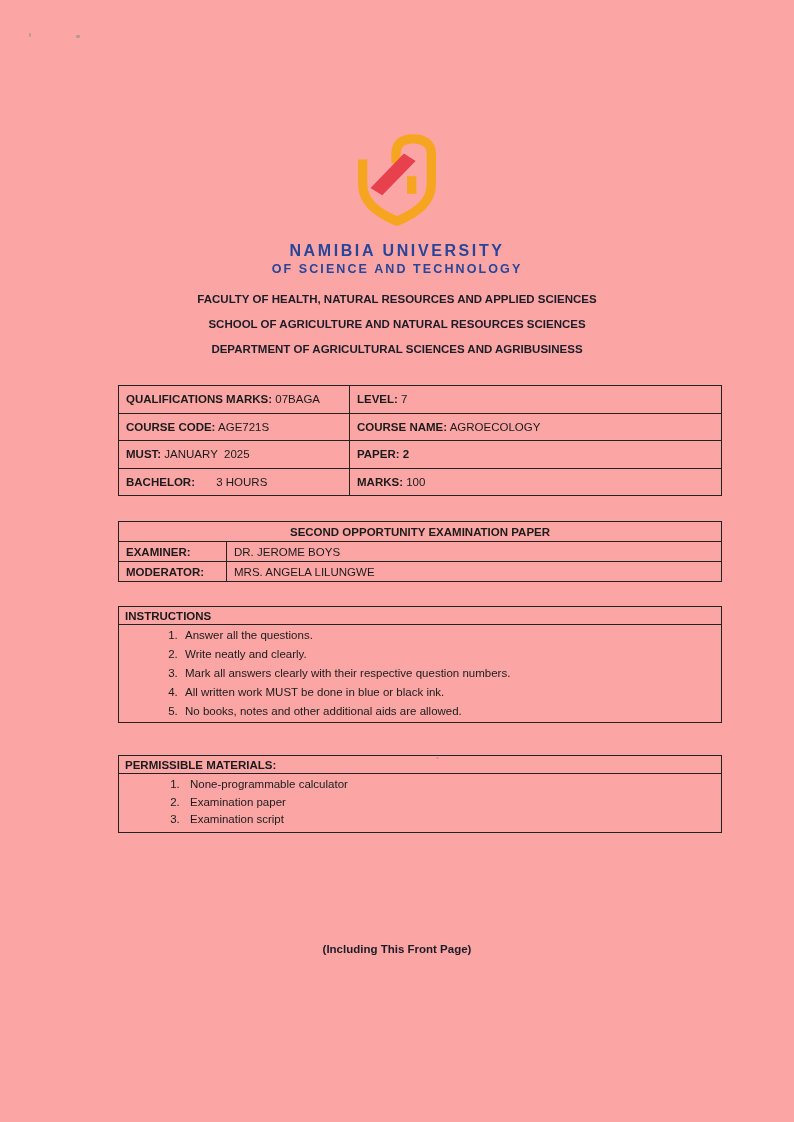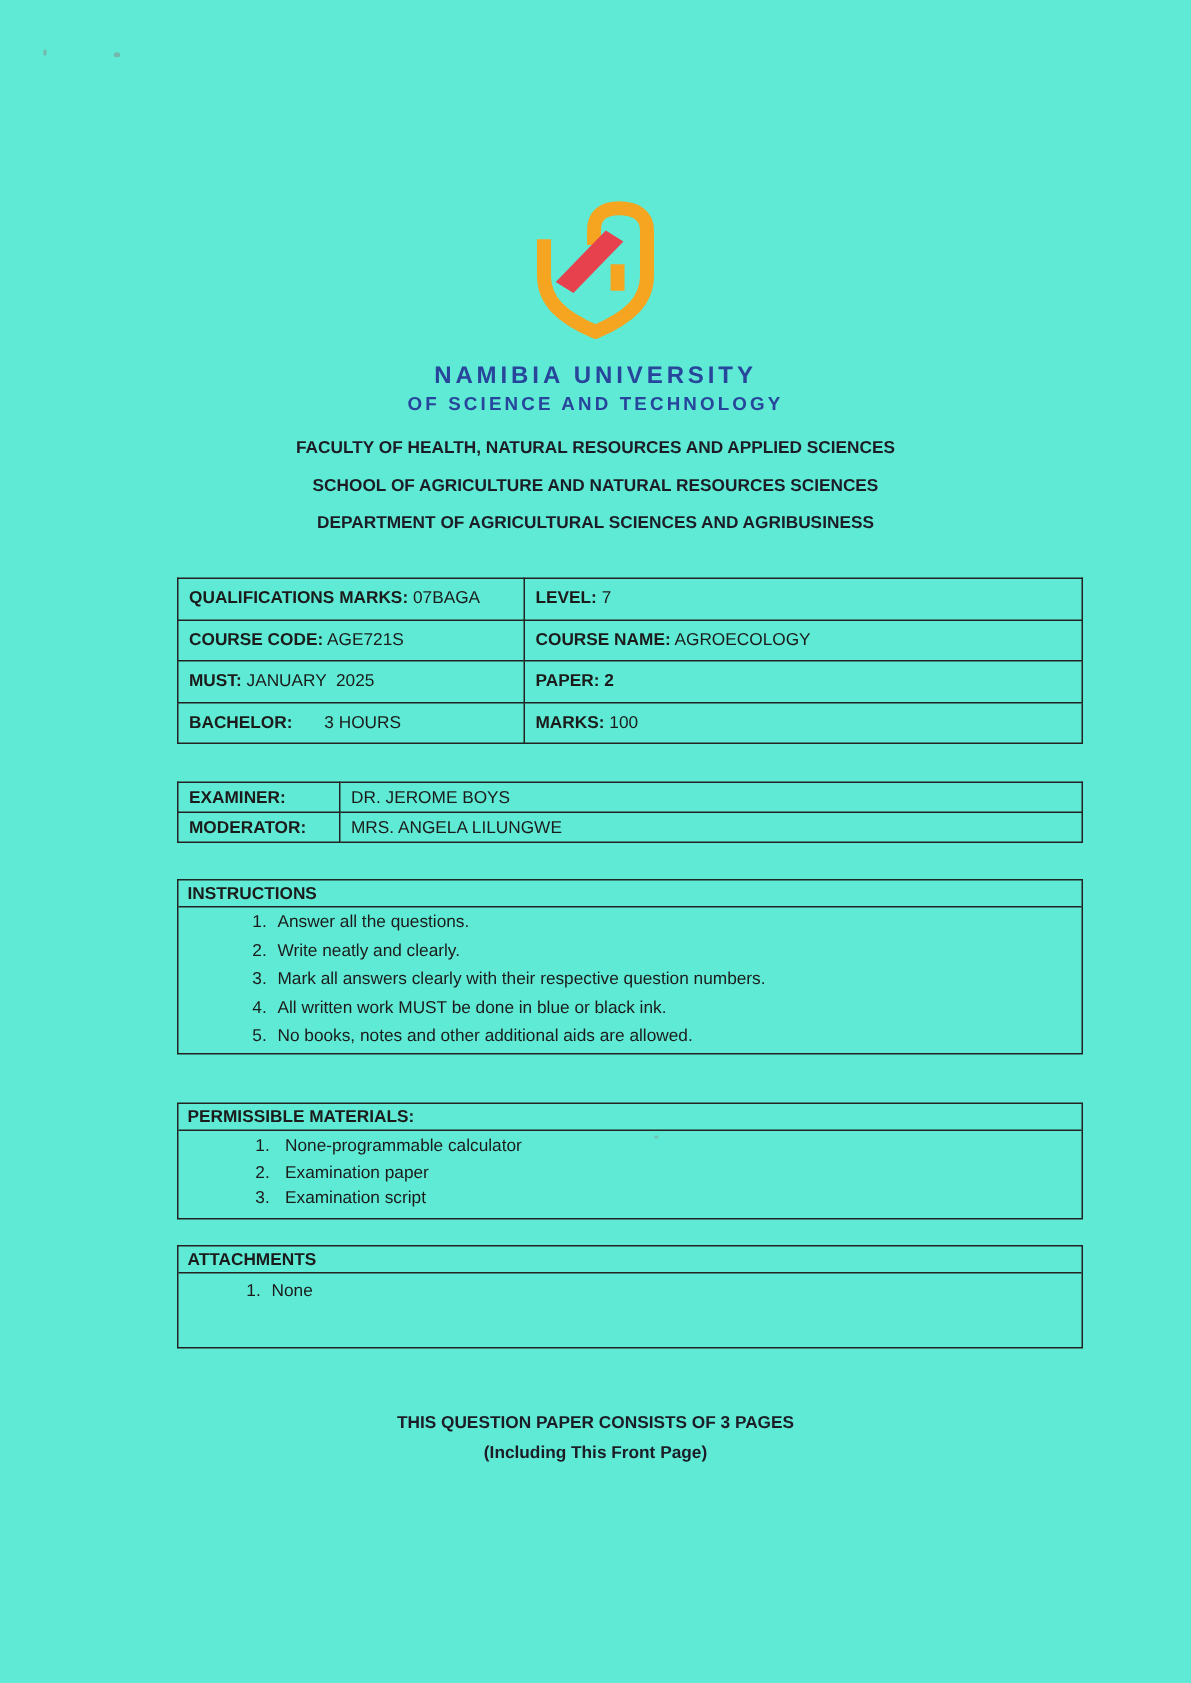--- a/index.html
+++ b/index.html
@@ -2,21 +2,21 @@
 <html><head>
 <meta charset="utf-8">
 <style>
   html, body { margin: 0; padding: 0; background: #ffffff; }
   * { box-sizing: border-box; }
 
   .page {
     position: relative;
     width: 794px;
     height: 1122px;
-    background: #5eead4;
+    background: #fca5a5;
     font-family: "Liberation Sans", sans-serif;
     color: #1b1b1b;
     overflow: hidden;
   }
 
   
   .speck { position: absolute; background: #8a8a8a; opacity: .55; border-radius: 1px; }
   .speck.s1 { left: 29px; top: 33px; width: 2px; height: 4px; }
   .speck.s2 { left: 76px; top: 35px; width: 4px; height: 3px; }
   .speck.s3 { left: 436px; top: 757px; width: 3px; height: 2px; opacity: .4; }
@@ -157,20 +157,23 @@
       </tr>
     </tbody>
       </table>
 
     <table class="exam-table">
       <colgroup>
           <col style="width:108px">
           <col>
         </colgroup>
       <tbody>
+          <tr>
+        <td colspan="2" class="title-cell">SECOND OPPORTUNITY EXAMINATION PAPER</td>
+      </tr>
       <tr>
         <td>
           <span class="lbl">EXAMINER:</span>
         </td>
         <td>
           <span class="val">DR. JEROME BOYS</span>
         </td>
       </tr>
       <tr>
         <td>
@@ -200,29 +203,20 @@
       <div class="box-header">PERMISSIBLE MATERIALS:</div>
       <div class="box-body">
         <ol>
             <li>None-programmable calculator</li>
             <li>Examination paper</li>
             <li>Examination script</li>
           </ol>
       </div>
     </section>
 
-    <section class="box attachments">
-      <div class="box-header">ATTACHMENTS</div>
-      <div class="box-body">
-        <ol>
-            <li>None</li>
-          </ol>
-      </div>
-    </section>
 
   </main>
 
   <footer class="page-footer">
-    <div>THIS QUESTION PAPER CONSISTS OF 3 PAGES</div>
     <div>(Including This Front Page)</div>
   </footer>
 
 </div>
 
 </body></html>

